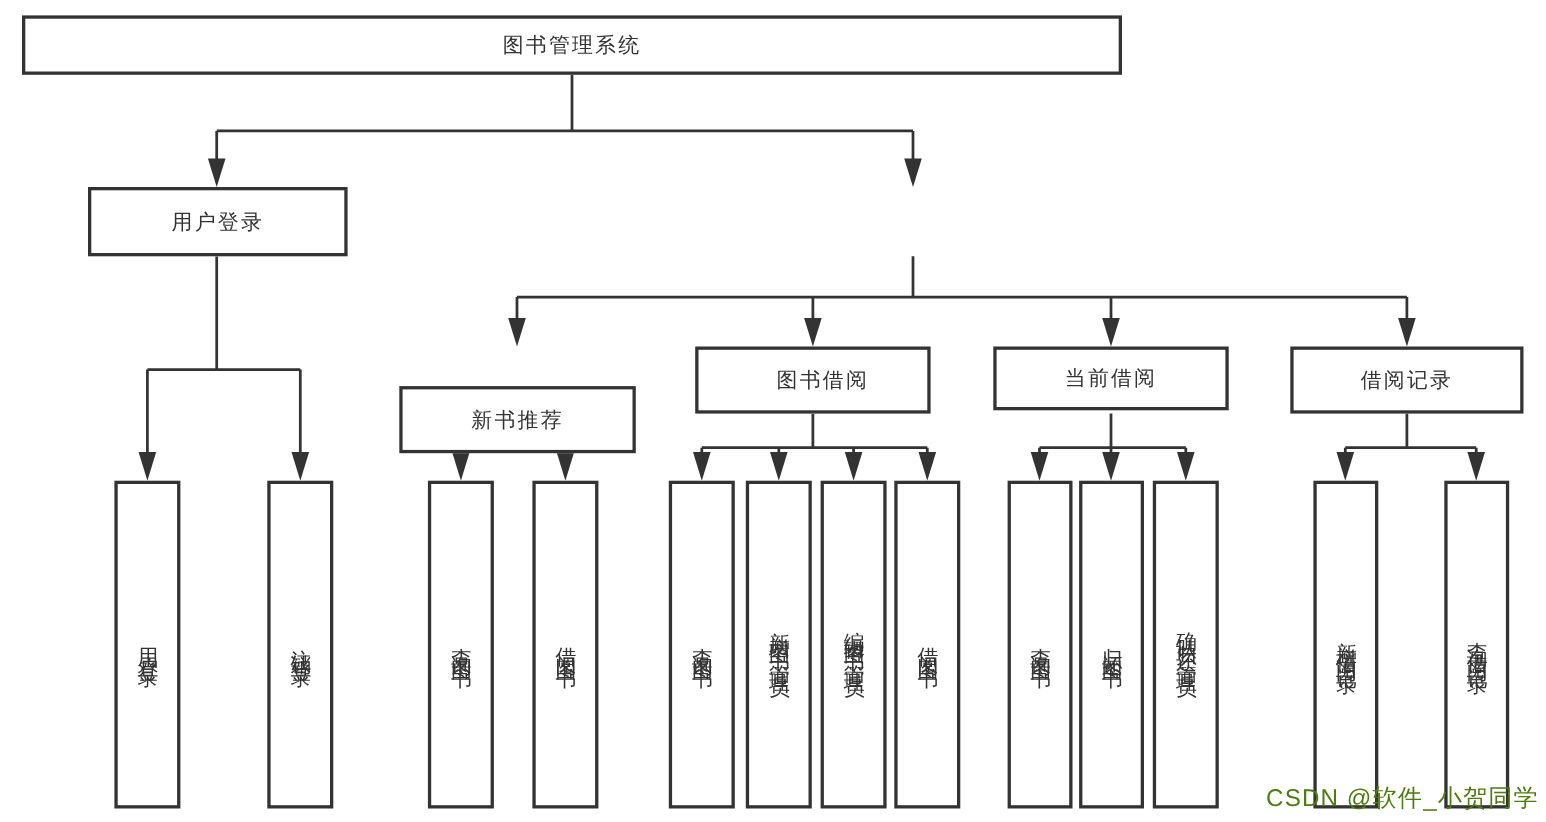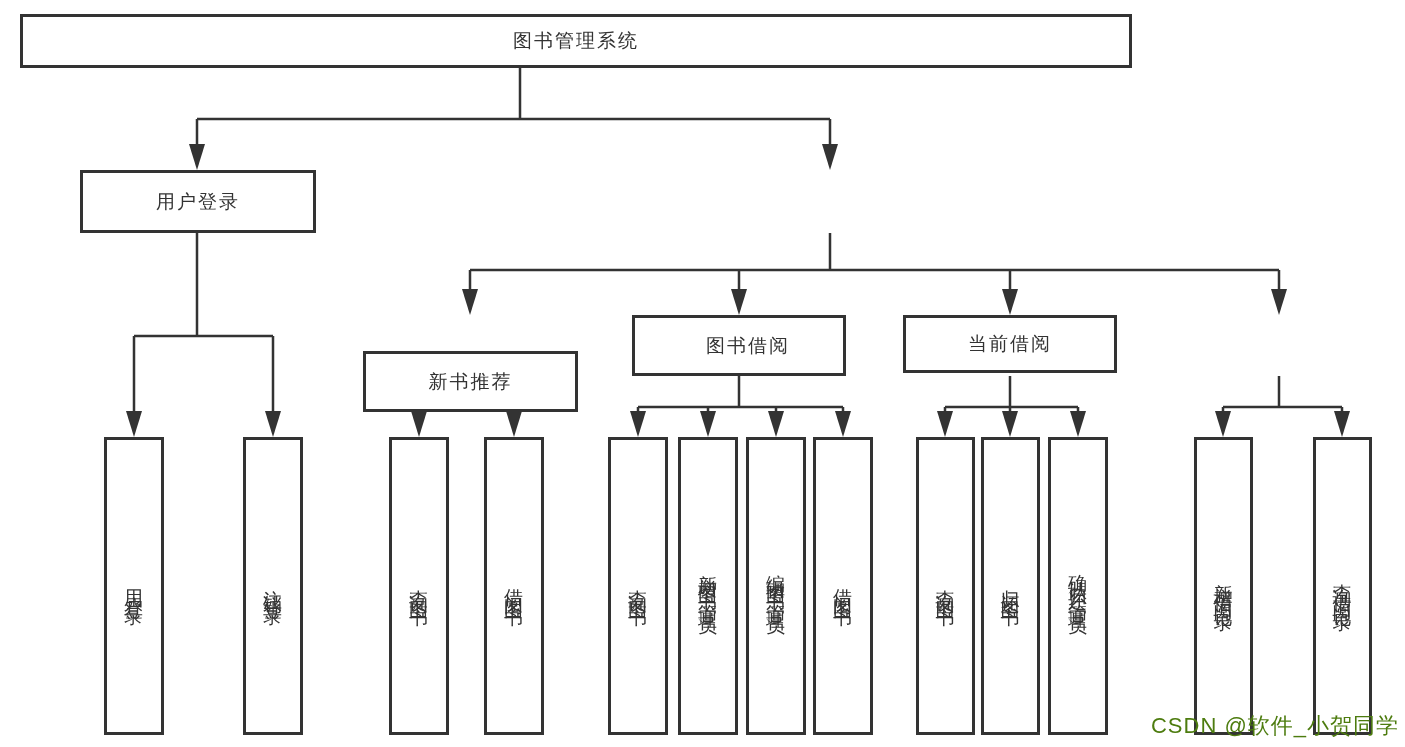--- a/index.html
+++ b/index.html
@@ -89,27 +89,28 @@
       <polygon points="768,411 784,411 776,437"></polygon>
       <polygon points="835,411 851,411 843,437"></polygon>
       <polygon points="937,411 953,411 945,437"></polygon>
       <polygon points="1002,411 1018,411 1010,437"></polygon>
       <polygon points="1070,411 1086,411 1078,437"></polygon>
       <polygon points="1215,411 1231,411 1223,437"></polygon>
       <polygon points="1334,411 1350,411 1342,437"></polygon>
     </g>
   </svg>
 
-  <div class="box" style="left:20px; top:14px; width:1112px; height:54px;">图书管理系统</div>
+  <div class="box" style="left:20px; top:14px; width:1000px; height:54px;">图书管理系统</div>
 
   <div class="box" style="left:80px; top:170px; width:236px; height:63px;">用户登录</div>
 
   <div class="box" style="left:363px; top:315px; width:215px; height:61px;margin-top:36px;">新书推荐</div>
   <div class="box" style="left:632px; top:315px; width:214px; height:61px;padding-left:18px;">图书借阅</div>
   <div class="box" style="left:903px; top:315px; width:214px; height:58px;">当前借阅</div>
+  <div class="box" style="left:1173px; top:315px; width:212px; height:61px;">借阅记录</div>
 
   <div class="box vbox" style="left:104px; top:437px; width:60px; height:298px;">用户登录</div>
   <div class="box vbox" style="left:243px; top:437px; width:60px; height:298px;">注销登录</div>
 
   <div class="box vbox" style="left:389px; top:437px; width:60px; height:298px;">查询图书</div>
   <div class="box vbox" style="left:484px; top:437px; width:60px; height:298px;">借阅图书</div>
 
   <div class="box vbox" style="left:608px; top:437px; width:60px; height:298px;">查询图书</div>
   <div class="box vbox" style="left:678px; top:437px; width:60px; height:298px;">新增图书（管理员）</div>
   <div class="box vbox" style="left:746px; top:437px; width:60px; height:298px;">编辑图书（管理员）</div>

